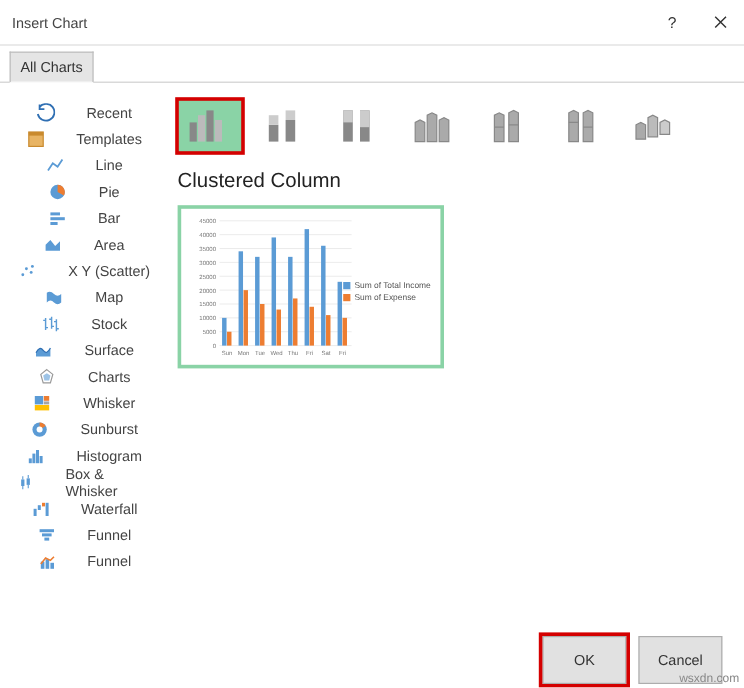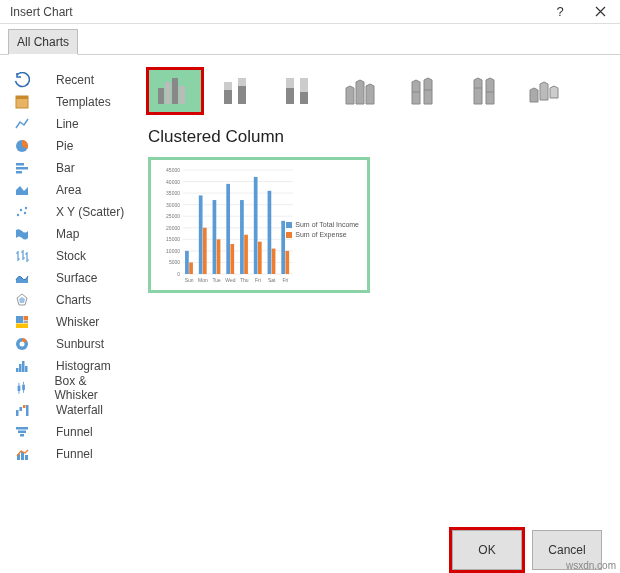--- a/index.html
+++ b/index.html
@@ -1,27 +1,27 @@
 <!DOCTYPE html>
 <html><head>
 <meta charset="utf-8">
 <style>
 * { box-sizing: border-box; margin: 0; padding: 0; }
 body { font-family: "Segoe UI", Arial, sans-serif; font-size: 12px; color: #333; background: #fff; width: 620px; height: 573px; overflow: hidden; position: relative; }
-.titlebar { height: 24px; display: flex; align-items: center; padding-left: 10px; border-bottom: 1px solid #ddd; }
+.titlebar { height: 38px; display: flex; align-items: center; padding-left: 10px; border-bottom: 1px solid #ddd; }
 .titlebar-title { font-size: 12px; color: #444; flex: 1; }
 .titlebar-controls { display: flex; align-items: center; }
 .help-btn { width: 40px; height: 32px; display: flex; align-items: center; justify-content: center; font-size: 13px; color: #333; }
 .close-btn { width: 40px; height: 32px; display: flex; align-items: center; justify-content: center; }
 .close-btn svg { width: 11px; height: 11px; }
 .tabstrip { padding: 4px 8px 0 8px; border-bottom: 1px solid #d0d0d0; }
 .tab { display: inline-block; padding: 5px 8px; border: 1px solid #bdbdbd; border-bottom: 1px solid #fff; font-size: 12px; background: #e5e5e5; position: relative; top: 1px; }
 .dialog-body { display: flex; height: 460px; }
 .sidebar { width: 132px; padding: 14px 0 6px 8px; }
-.side-item { display: flex; align-items: center; height: 22px; padding: 0 6px; gap: 26px; cursor: default; color: #444; position: relative; }
+.side-item { display: flex; align-items: center; height: 22px; padding: 0 6px; gap: 26px; cursor: default; color: #444; position: relative; justify-content: center; }
 .side-item.selected { background: #a9dfbf; }
 .side-item.selected.highlighted { outline: 3px solid #d40000; outline-offset: -1px; }
 .side-icon { width: 16px; height: 16px; display: flex; align-items: center; justify-content: center; }
 .side-label { font-size: 12px; }
 .main { flex: 1; padding: 14px 10px 6px 16px; }
 .subtype-row { display: flex; gap: 8px; align-items: center; }
 .subtype { width: 54px; height: 44px; border: 1px solid transparent; display: flex; align-items: center; justify-content: center; cursor: default; }
 .subtype svg { width: 42px; height: 34px; }
 .subtype.selected { background: #8ad3a6; }
 .subtype.selected.highlighted { outline: 3px solid #d40000; outline-offset: -1px; }

